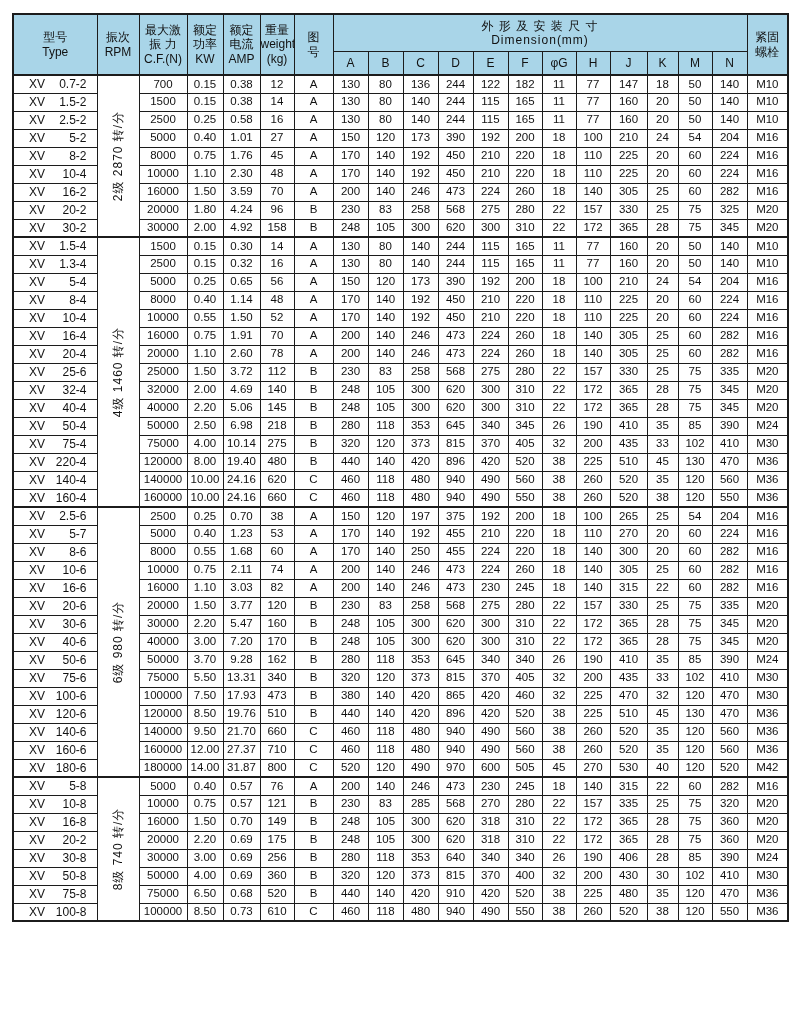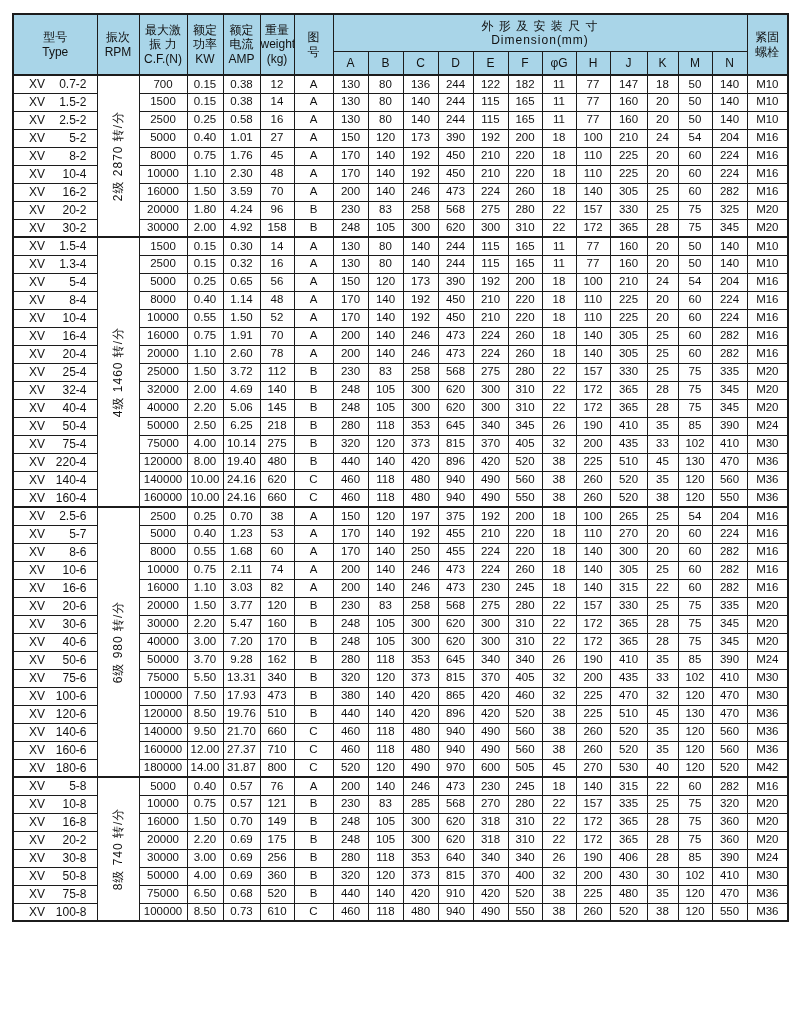--- a/index.html
+++ b/index.html
@@ -560,21 +560,21 @@
           <td>305</td>
           <td>25</td>
           <td>60</td>
           <td>282</td>
           <td>M16</td>
         </tr>
         <tr>
           <td class="model">
             <div class="model-wrap">
               <span>XV</span>
-              <span>25-4</span>
+              <span>25-6</span>
             </div>
           </td>
           <td>25000</td>
           <td>1.50</td>
           <td>3.72</td>
           <td>112</td>
           <td>B</td>
           <td>230</td>
           <td>83</td>
           <td>258</td>
@@ -643,21 +643,21 @@
         </tr>
         <tr>
           <td class="model">
             <div class="model-wrap">
               <span>XV</span>
               <span>50-4</span>
             </div>
           </td>
           <td>50000</td>
           <td>2.50</td>
-          <td>6.25</td>
+          <td>6.98</td>
           <td>218</td>
           <td>B</td>
           <td>280</td>
           <td>118</td>
           <td>353</td>
           <td>645</td>
           <td>340</td>
           <td>345</td>
           <td>26</td>
           <td>190</td>

